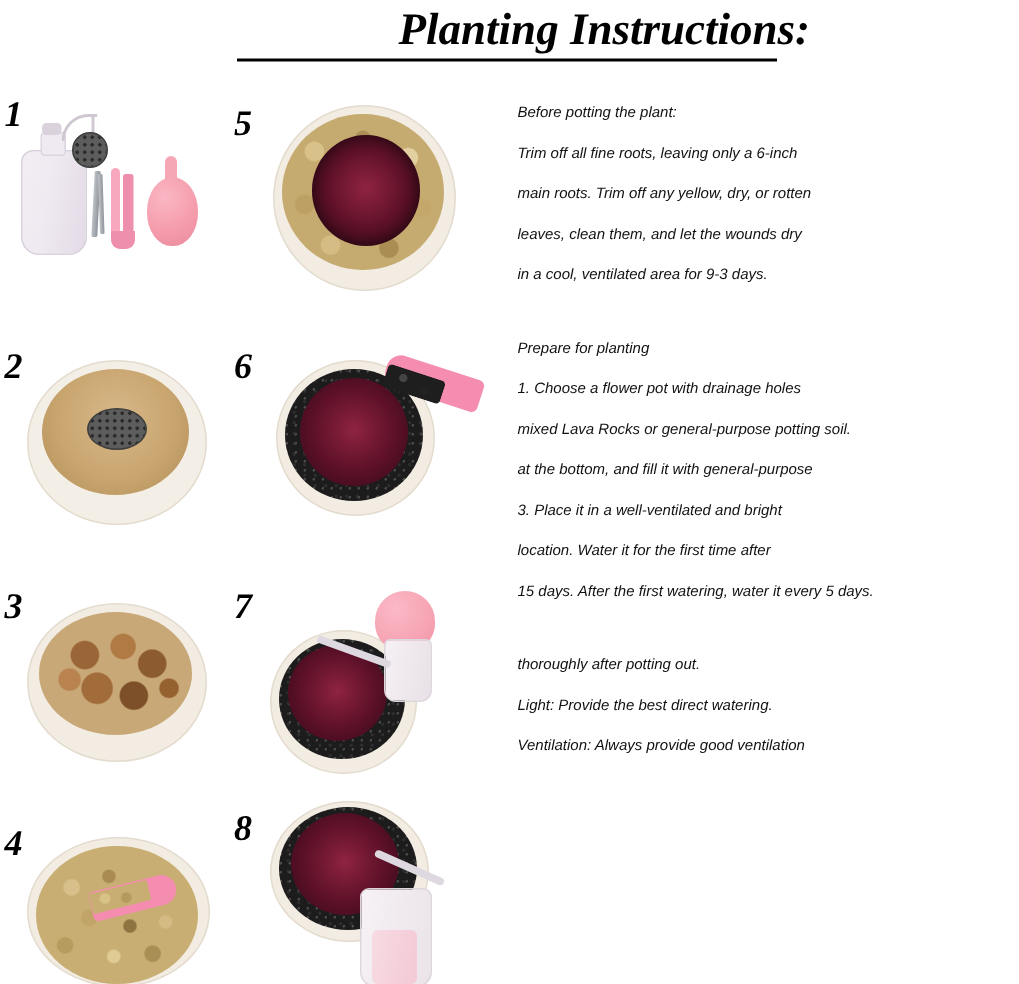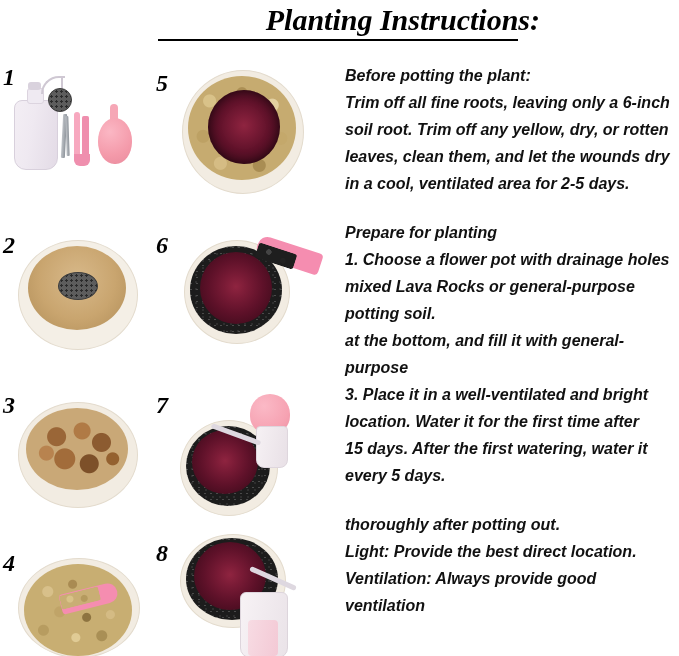--- a/index.html
+++ b/index.html
@@ -134,24 +134,23 @@
     background: radial-gradient(circle at 50% 50%, #8e1f3a 0%, #6d1530 35%, #521026 60%, #3a0b1c 100%);
   }
 
   
   #text-col {
     position: absolute;
     left: 345px;
     top: 62px;
     width: 330px;
     font-style: italic;
-    font-size: 16px;
+    font-size: 10px;
     line-height: 27px;
     color: #111;
-    font-weight: bold;
   }
   #text-col p { margin: 0; }
   .para-gap { height: 22px; }
 
   .dark-soil {
     position: absolute;
     border-radius: 50%;
     background:
       radial-gradient(circle at 20% 25%, #4a4a4a 0.8px, transparent 1px) 0 0/6px 6px,
       radial-gradient(circle at 60% 70%, #2e2e2e 1px, transparent 1.2px) 2px 3px/7px 7px,
@@ -286,32 +285,32 @@
       radial-gradient(circle at 50% 48%, #8f2440 0%, #7a1b36 22%, #5e1129 52%, #440c1e 80%, #320a16 100%);"></div>
   <div style="position:absolute;left:96px;top:48px;width:50px;height:5px;background:#ded8e0;border-radius:3px;transform:rotate(24deg);"></div>
   <div style="position:absolute;left:88px;top:64px;width:46px;height:64px;background:linear-gradient(100deg,#f7f2f5,#eae3e8);border:1px solid #ddd5dc;border-radius:6px 6px 10px 10px;"></div>
   <div style="position:absolute;left:96px;top:92px;width:30px;height:36px;background:linear-gradient(100deg,#f7dbe3,#f3c9d5);border-radius:4px;"></div>
 </div>
 
 <div id="text-col">
 
   <p>Before potting the plant:</p>
   <p>Trim off all fine roots, leaving only a 6-inch</p>
-  <p>soil root. Trim off any yellow, dry, or rotten</p>
+  <p>main roots. Trim off any yellow, dry, or rotten</p>
   <p>leaves, clean them, and let the wounds dry</p>
-  <p>in a cool, ventilated area for 2-5 days.</p>
+  <p>in a cool, ventilated area for 9-3 days.</p>
 
   <div class="para-gap"></div>
 
   <p>Prepare for planting</p>
   <p>1. Choose a flower pot with drainage holes</p>
   <p>mixed  Lava Rocks or general-purpose potting soil.</p>
   <p>at the bottom, and fill it with general-purpose</p>
   <p>3. Place it in a well-ventilated and bright</p>
   <p>location. Water it for the first time after</p>
   <p>15 days. After the first watering, water it every 5 days.</p>
 
   <div class="para-gap"></div>
 
   <p>thoroughly after potting out.</p>
-  <p>Light: Provide the best direct location.</p>
+  <p>Light: Provide the best direct watering.</p>
   <p>Ventilation: Always provide good ventilation</p>
 </div>
 
 </body></html>

